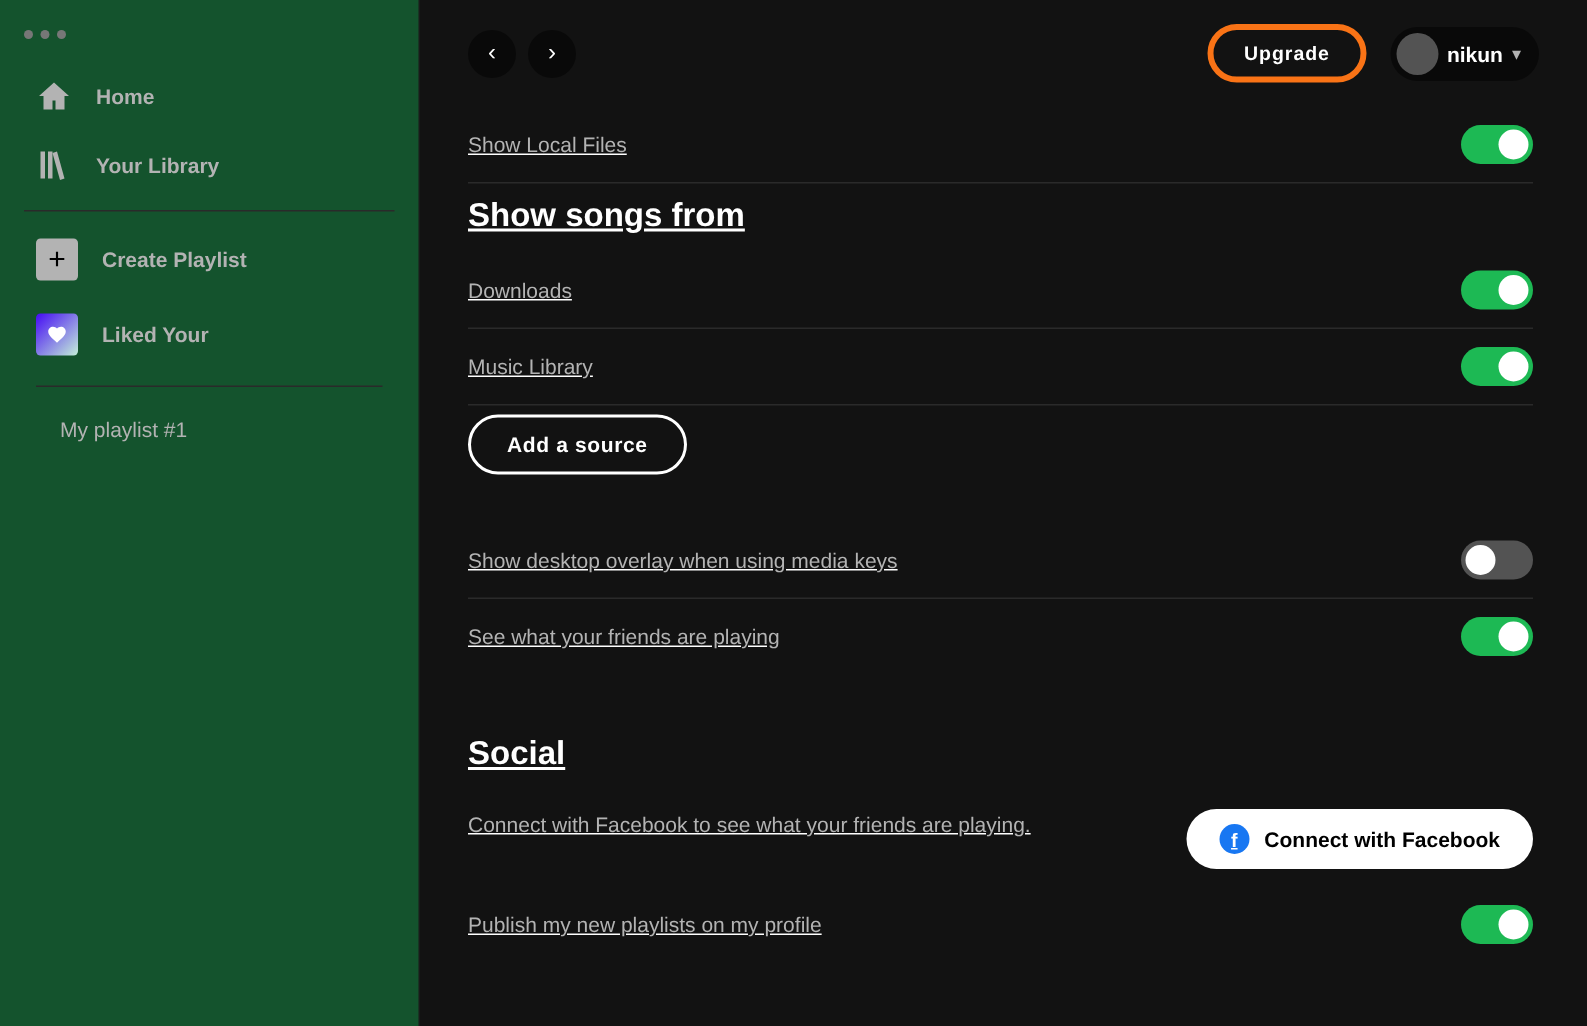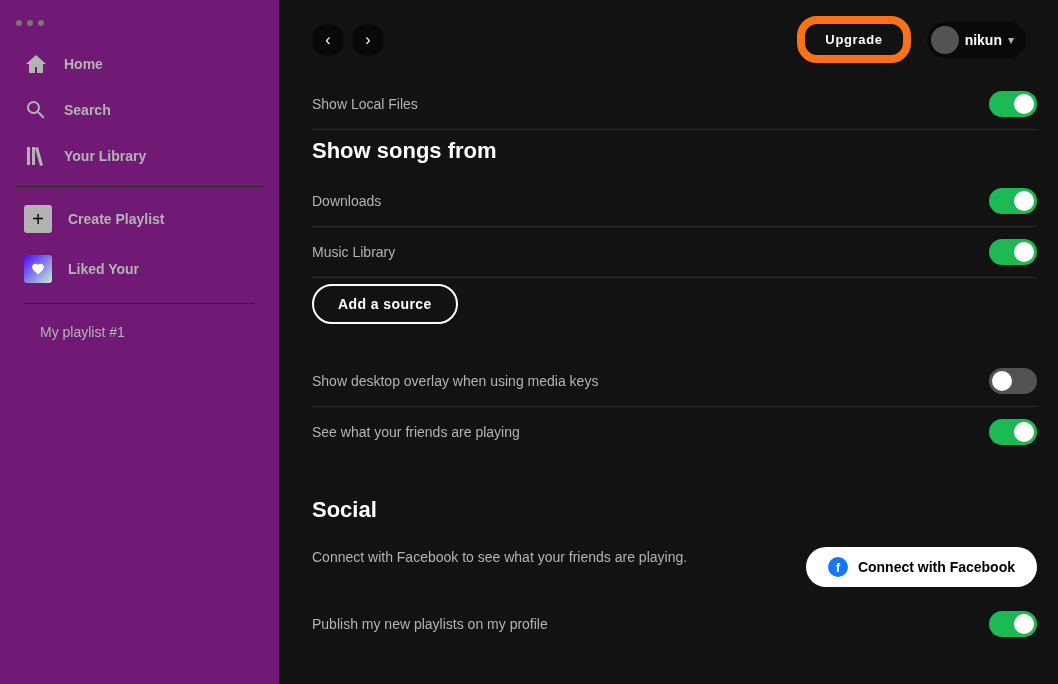--- a/index.html
+++ b/index.html
@@ -10,21 +10,21 @@
       width: 1058px;
       height: 684px;
       overflow: hidden;
       display: flex;
     }
 
     
     .sidebar {
       width: 280px;
       min-width: 280px;
-      background: #701a75;
+      background: #14532d;
       display: flex;
       flex-direction: column;
       padding: 8px 0;
       border-right: 1px solid #1a1a1a;
     }
     .sidebar-dots {
       padding: 12px 16px 16px 16px;
       display: flex;
       gap: 5px;
     }
@@ -150,21 +150,21 @@
       cursor: pointer;
       display: flex;
       align-items: center;
       justify-content: center;
       font-size: 16px;
     }
     .header-spacer { flex: 1; }
     .upgrade-btn {
       background: transparent;
       color: #fff;
-      border: 8px solid #f97316;
+      border: 4px solid #f97316;
       border-radius: 20px;
       padding: 8px 20px;
       font-size: 13px;
       font-weight: 700;
       cursor: pointer;
       letter-spacing: 0.05em;
     }
     .user-menu {
       display: flex;
       align-items: center;
@@ -182,22 +182,23 @@
     .user-name {
       font-size: 14px;
       font-weight: 700;
     }
     .chevron-down { font-size: 12px; color: #b3b3b3; }
 
     
     .content-area {
       flex: 1;
       overflow-y: auto;
-      padding: 0 21px 32px 32px;
+      padding: 0 36px 32px 32px;
       position: relative;
+      text-decoration: underline;
     }
     .content-area::-webkit-scrollbar { width: 10px; }
     .content-area::-webkit-scrollbar-track { background: #1a1a1a; }
     .content-area::-webkit-scrollbar-thumb { background: #535353; border-radius: 5px; }
 
     
     .settings-section {
       margin-bottom: 32px;
     }
     .section-row {
@@ -317,28 +318,20 @@
       <span class="icon">
         <svg width="24" height="24" viewBox="0 0 24 24" fill="currentColor">
           <path d="M12 3L2 12h3v9h6v-6h2v6h6v-9h3L12 3z"></path>
         </svg>
       </span>
       <span>Home</span>
     </div>
     <div class="nav-item">
       <span class="icon">
         <svg width="24" height="24" viewBox="0 0 24 24" fill="currentColor">
-          <path d="M15.5 14h-.79l-.28-.27A6.471 6.471 0 0016 9.5 6.5 6.5 0 109.5 16c1.61 0 3.09-.59 4.23-1.57l.27.28v.79l5 4.99L20.49 19l-4.99-5zm-6 0C7.01 14 5 11.99 5 9.5S7.01 5 9.5 5 14 7.01 14 9.5 11.99 14 9.5 14z"></path>
-        </svg>
-      </span>
-      <span>Search</span>
-    </div>
-    <div class="nav-item">
-      <span class="icon">
-        <svg width="24" height="24" viewBox="0 0 24 24" fill="currentColor">
           <rect x="3" y="3" width="3" height="18"></rect>
           <rect x="8" y="3" width="3" height="18"></rect>
           <path d="M14 3l5 18-3 1-5-18z"></path>
         </svg>
       </span>
       <span>Your Library</span>
     </div>
   </nav>
 
   <hr class="sidebar-divider">

